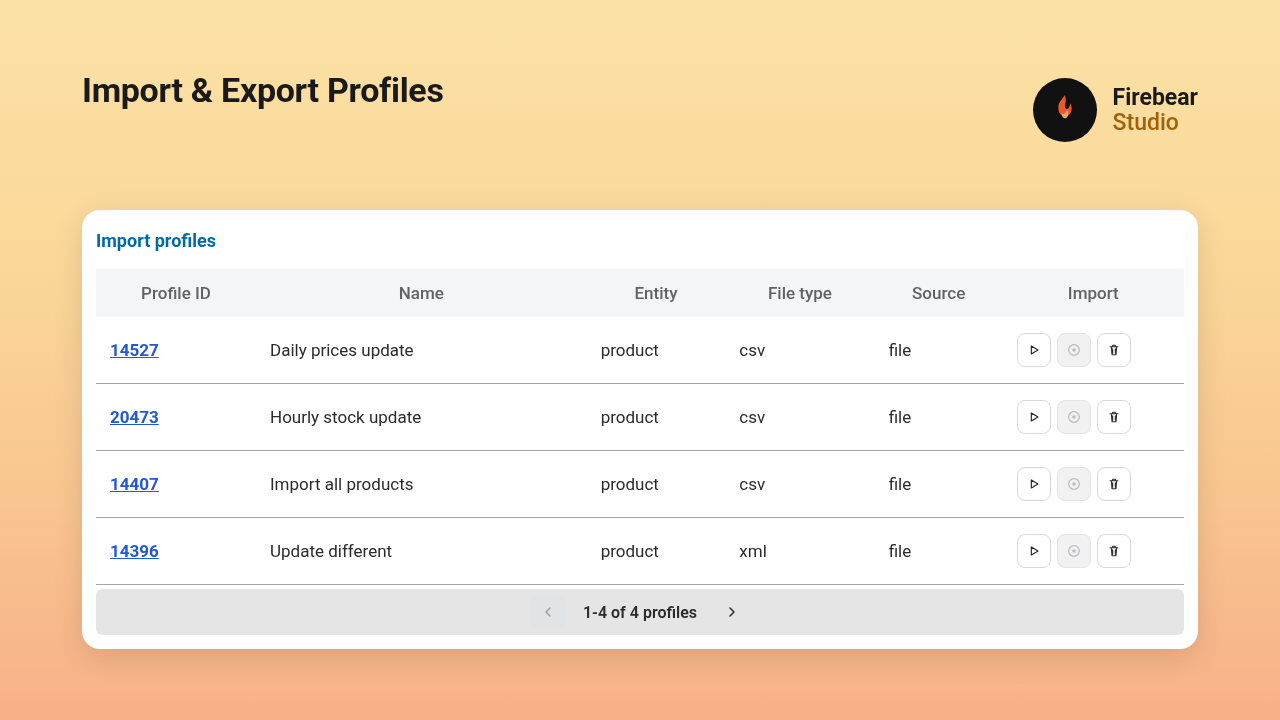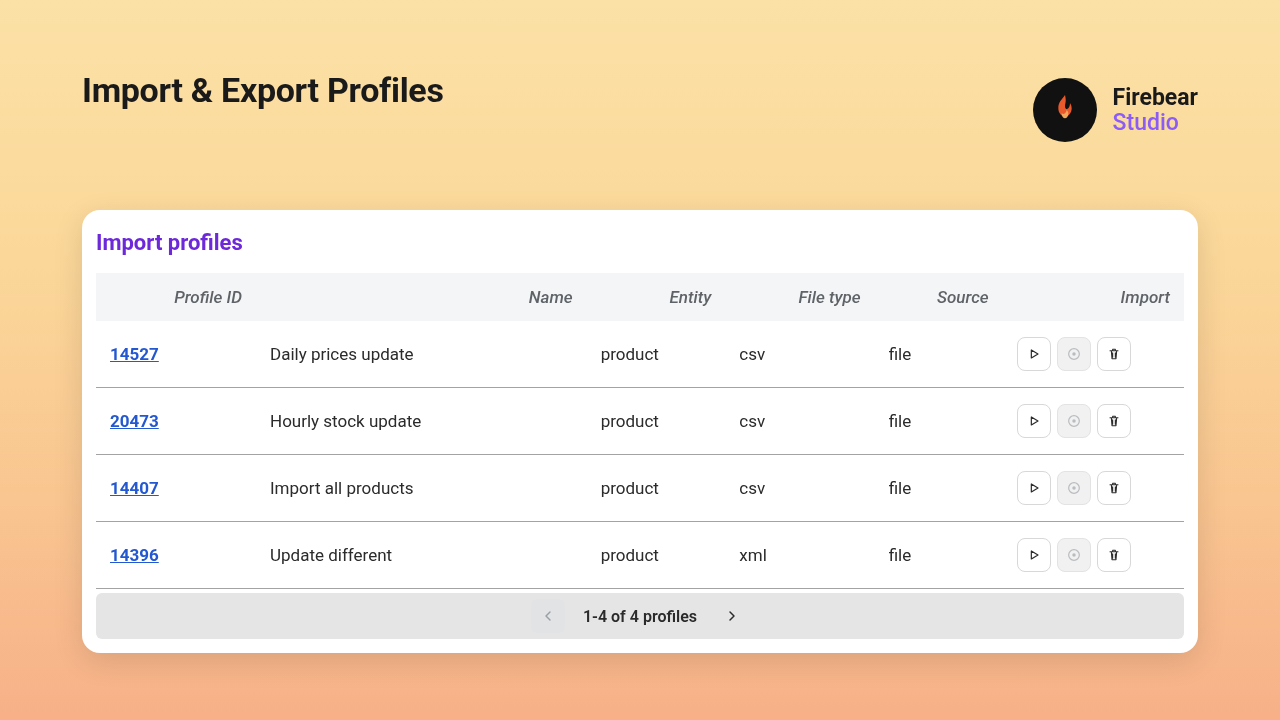--- a/index.html
+++ b/index.html
@@ -42,52 +42,51 @@
     height: 64px;
     border-radius: 50%;
     background: #111;
     display: flex;
     align-items: center;
     justify-content: center;
   }
   .brand-logo svg { width: 40px; height: 40px; }
   .brand-text { line-height: 1.1; }
   .brand-text .l1 { font-size: 23px; font-weight: 700; color: #1a1a1a; }
-  .brand-text .l2 { font-size: 23px; font-weight: 500; color: #8b5cf6; }
+  .brand-text .l2 { font-size: 23px; font-weight: 500; color: #a16207; }
 
   .card {
     position: absolute;
     top: 210px;
     left: 82px;
     width: 1116px;
     background: #fff;
     border-radius: 18px;
     box-shadow: 0 8px 30px rgba(0,0,0,0.12);
     padding: 20px 0 14px 0;
   }
   .card-title {
-    font-size: 22px;
+    font-size: 18px;
     font-weight: 700;
-    color: #6d28d9;
+    color: #0369a1;
     padding: 0 14px 18px 14px;
   }
   table {
     width: calc(100% - 28px);
     margin: 0 14px;
     border-collapse: collapse;
     font-size: 17px;
   }
   thead tr { background: #f4f5f6; }
   th {
-    text-align: right;
+    text-align: center;
     font-weight: 500;
     color: #5f6368;
     padding: 14px 14px;
     font-size: 17px;
-    font-style: italic;
   }
   tbody tr { border-bottom: 1px solid #a3a3a3; }
   td {
     padding: 16px 14px;
     color: #2b2b2b;
     vertical-align: middle;
   }
   .col-id    { width: 150px; }
   .col-name  { width: 310px; }
   .col-entity{ width: 130px; }

